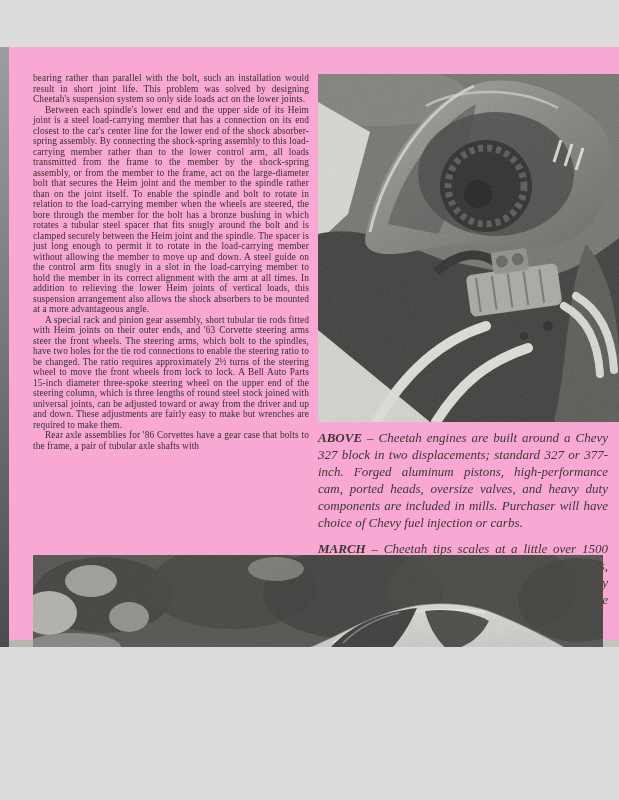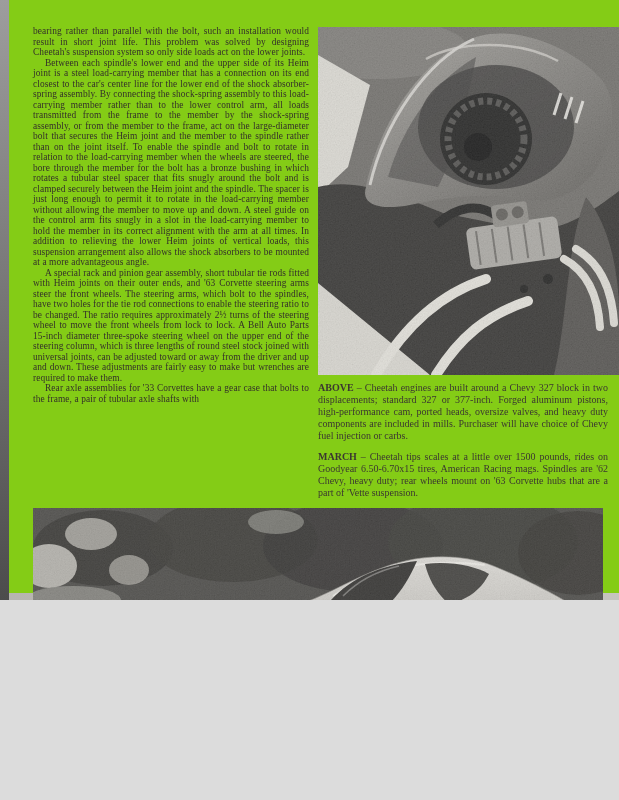--- a/index.html
+++ b/index.html
@@ -1,18 +1,18 @@
 <!DOCTYPE html>
 <html><head>
 <meta charset="utf-8">
 <style>
   html,body { margin:0; padding:0; background:#dcdcdc; }
   .screen {
     position:relative; width:619px; height:600px; overflow:hidden;
-    background:#84cc16; font-family:"Liberation Serif", serif;
+    background:#f9a8d4; font-family:"Liberation Serif", serif;margin-top:47px;
   }
   .edge-left {
     position:absolute; left:0; top:0; width:9px; height:100%;
     background:linear-gradient(180deg,#9d9d9d 0%,#7a7a7a 45%,#4c4c4c 100%);
   }
   .edge-bottom {
     position:absolute; left:9px; bottom:0; width:610px; height:7px;
     background:linear-gradient(90deg,#b7b5b0,#c6c4bf);
   }
   .body-col {
@@ -24,21 +24,21 @@
   .body-col p:first-child { text-indent:0; }
   .continued { text-align:center; font-style:italic; margin-top:1px; color:#3a362f; }
 
   .photo { position:absolute; overflow:hidden; background:#6f6d69; }
   .photo svg { display:block; width:100%; height:100%; }
   .photo-engine { left:318px; top:27px; width:301px; height:348px; }
   .photo-car   { left:33px;  top:508px; width:570px; height:257px; }
 
   .captions {
     position:absolute; left:318px; top:382px; width:290px;
-    font-size:10px; line-height:12px;
+    font-style:italic; font-size:13px; line-height:17px;
     color:#3b3731; text-align:justify;
   }
   .captions .cap { margin:0 0 9px 0; }
   .cap-label { font-weight:bold; }
 
   .footer-left, .footer-right {
     position:absolute; top:773px; font-family:"Liberation Sans", sans-serif;
     font-weight:bold; font-size:14px; letter-spacing:2px; color:#201f1d;
   }
   .footer-left { left:36px; }
@@ -50,21 +50,21 @@
 <div class="screen">
 
   <div class="edge-left"></div>
   <div class="edge-bottom"></div>
 
   <div class="body-col">
     <div>
         <p class="body-para">bearing rather than parallel with the bolt, such an installation would result in short joint life. This problem was solved by designing Cheetah's suspension system so only side loads act on the lower joints.</p>
         <p class="body-para">Between each spindle's lower end and the upper side of its Heim joint is a steel load-carrying member that has a connection on its end closest to the car's center line for the lower end of the shock absorber-spring assembly. By connecting the shock-spring assembly to this load-carrying member rather than to the lower control arm, all loads transmitted from the frame to the member by the shock-spring assembly, or from the member to the frame, act on the large-diameter bolt that secures the Heim joint and the member to the spindle rather than on the joint itself. To enable the spindle and bolt to rotate in relation to the load-carrying member when the wheels are steered, the bore through the member for the bolt has a bronze bushing in which rotates a tubular steel spacer that fits snugly around the bolt and is clamped securely between the Heim joint and the spindle. The spacer is just long enough to permit it to rotate in the load-carrying member without allowing the member to move up and down. A steel guide on the control arm fits snugly in a slot in the load-carrying member to hold the member in its correct alignment with the arm at all times. In addition to relieving the lower Heim joints of vertical loads, this suspension arrangement also allows the shock absorbers to be mounted at a more advantageous angle.</p>
         <p class="body-para">A special rack and pinion gear assembly, short tubular tie rods fitted with Heim joints on their outer ends, and '63 Corvette steering arms steer the front wheels. The steering arms, which bolt to the spindles, have two holes for the tie rod connections to enable the steering ratio to be changed. The ratio requires approximately 2½ turns of the steering wheel to move the front wheels from lock to lock. A Bell Auto Parts 15-inch diameter three-spoke steering wheel on the upper end of the steering column, which is three lengths of round steel stock joined with universal joints, can be adjusted toward or away from the driver and up and down. These adjustments are fairly easy to make but wrenches are required to make them.</p>
-        <p class="body-para">Rear axle assemblies for '33 Corvettes have a gear case that bolts to the frame, a pair of tubular axle shafts with</p>
+        <p class="body-para">Rear axle assemblies for '86 Corvettes have a gear case that bolts to the frame, a pair of tubular axle shafts with</p>
       </div>
   </div>
 
   <div class="photo photo-engine">
     <svg viewBox="0 0 301 348" preserveAspectRatio="none">
       <defs>
         <linearGradient id="hoodG" x1="0" y1="0" x2="1" y2="1">
           <stop offset="0" stop-color="#a3a19c"></stop>
           <stop offset="0.5" stop-color="#807e7a"></stop>
           <stop offset="1" stop-color="#605e5a"></stop>

